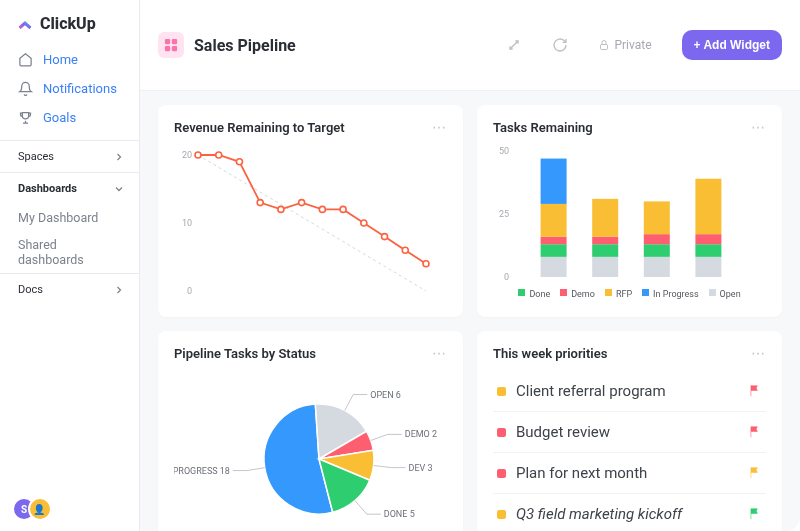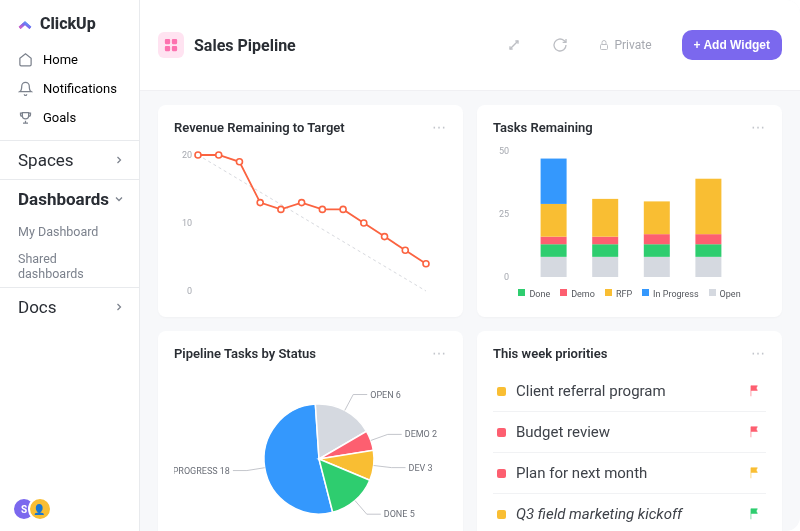--- a/index.html
+++ b/index.html
@@ -1,23 +1,23 @@
 <!DOCTYPE html>
 <html><head>
 <meta charset="utf-8">
 <style>
 * { box-sizing: border-box; margin: 0; padding: 0; }
 body { font-family: -apple-system, BlinkMacSystemFont, "Segoe UI", Roboto, sans-serif; background: #fff; width: 800px; height: 531px; overflow: hidden; display: flex; font-size: 13px; color: #2a2e34; border-radius: 14px; }
 .sidebar { width: 140px; border-right: 1px solid #e8eaed; display: flex; flex-direction: column; position: relative; }
 .logo { display: flex; align-items: center; gap: 6px; padding: 14px 16px 12px; font-weight: 800; font-size: 16px; }
 .logo-mark { width: 18px; height: 18px; }
 .nav-section { padding: 0 0 8px; }
-.nav-item { display: flex; align-items: center; gap: 10px; padding: 7px 18px; color: #000000; cursor: pointer; font-size: 13px; }
+.nav-item { display: flex; align-items: center; gap: 10px; padding: 7px 18px; color: #3b82f6; cursor: pointer; font-size: 13px; }
 .nav-item .icon { width: 15px; height: 15px; display: inline-flex; align-items: center; justify-content: center; color: #7c828d; }
-.section-header { display: flex; align-items: center; justify-content: space-between; padding: 9px 14px 9px 18px; color: #292d34; font-size: 17px; border-top: 1px solid #e8eaed; cursor: pointer; }
+.section-header { display: flex; align-items: center; justify-content: space-between; padding: 9px 14px 9px 18px; color: #292d34; font-size: 11px; border-top: 1px solid #e8eaed; cursor: pointer; }
 .section-header.dash { font-weight: 700; }
 .section-sub { padding: 6px 18px; color: #7c828d; font-size: 12.5px; cursor: pointer; }
 .avatars { position: absolute; bottom: 10px; left: 12px; display: flex; align-items: center; }
 .avatar { width: 24px; height: 24px; border-radius: 50%; border: 2px solid #fff; display: inline-flex; align-items: center; justify-content: center; font-size: 10px; font-weight: 700; color: #fff; }
 .main { flex: 1; background: #f7f8fa; display: flex; flex-direction: column; overflow: hidden; }
 .topbar { background: #fff; padding: 30px 18px; display: flex; align-items: center; gap: 10px; border-bottom: 1px solid #f0f0f3; }
 .grid-icon { width: 26px; height: 26px; background: #ffe3f1; border-radius: 6px; display: inline-flex; align-items: center; justify-content: center; }
 .page-title { font-weight: 700; font-size: 16px; }
 .topbar-actions { margin-left: auto; display: flex; align-items: center; gap: 30px; }
 .top-icon { width: 16px; height: 16px; color: #bdbfc4; cursor: pointer; }

